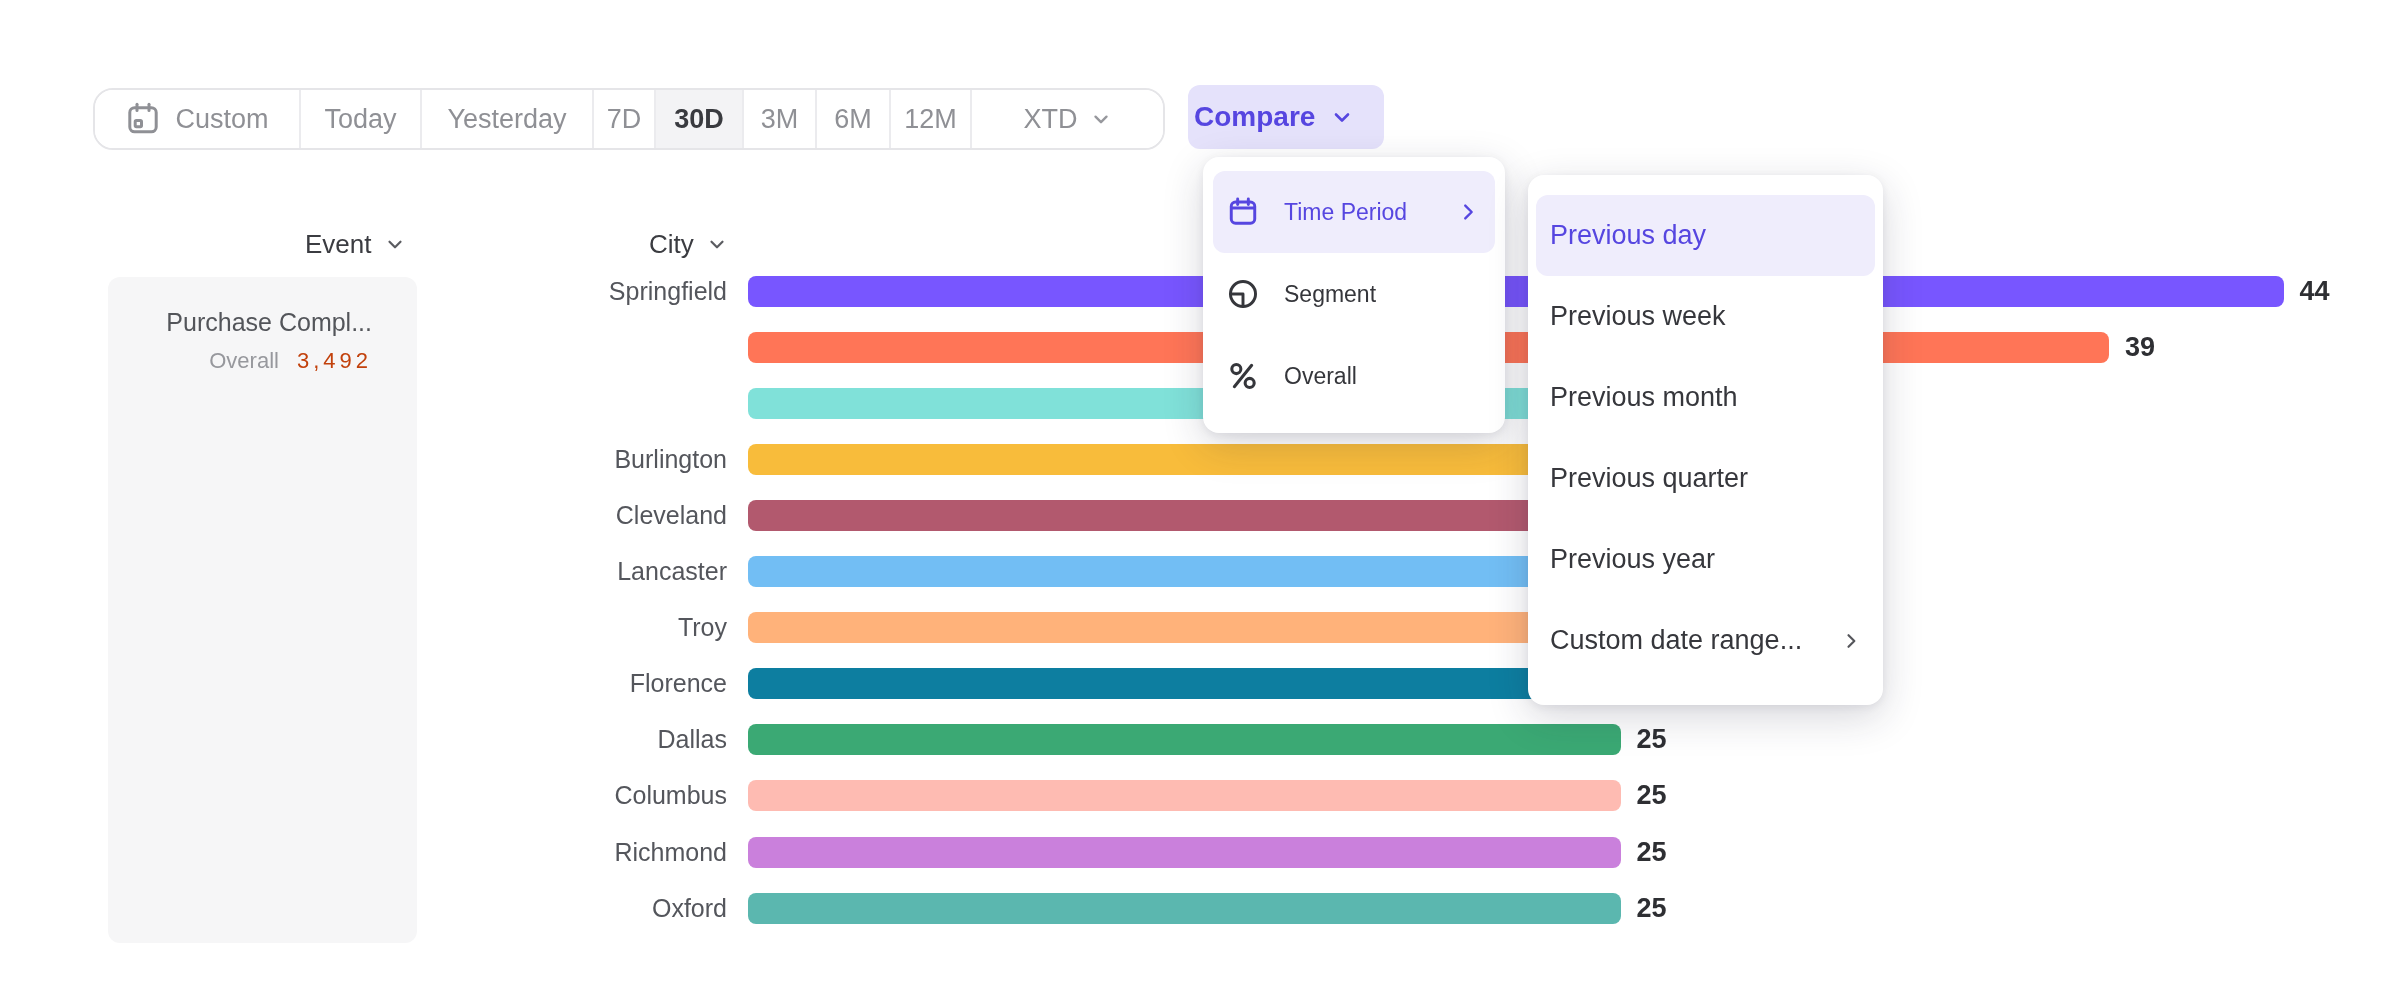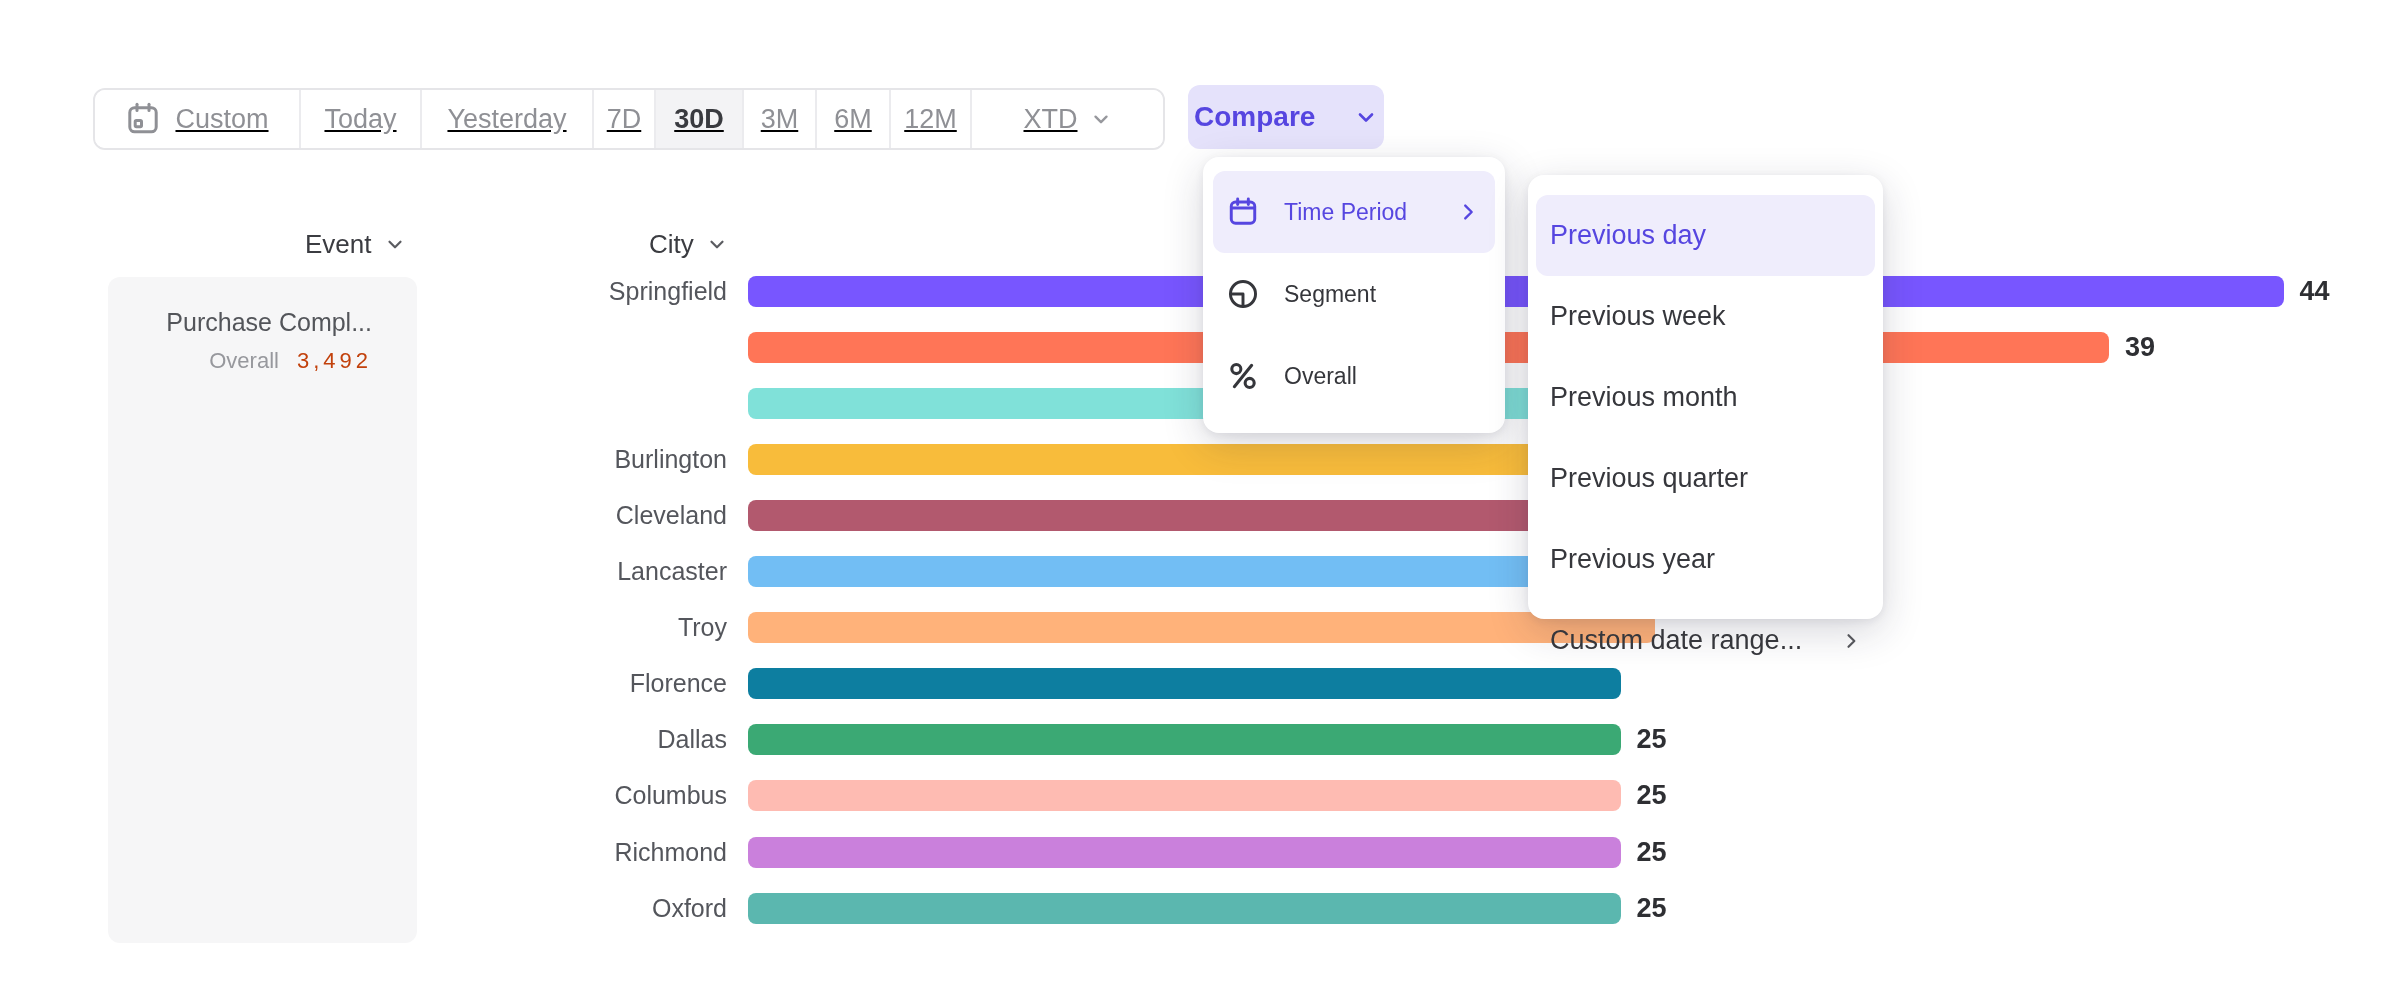--- a/index.html
+++ b/index.html
@@ -6,22 +6,22 @@
   body{
     width:2394px;height:1004px;position:relative;overflow:hidden;
     background:#ffffff;font-family:"Liberation Sans",sans-serif;
     -webkit-font-smoothing:antialiased;
   }
   svg{display:block;}
 
   
   .tb-group{
     position:absolute;left:93px;top:88px;height:62px;display:flex;
-    border:2px solid #e5e5e8;border-radius:12px;background:#fff;
-    box-sizing:border-box;align-items:stretch;overflow:hidden;text-decoration:underline;
+    border:2px solid #e5e5e8;border-radius:20px;background:#fff;
+    box-sizing:border-box;align-items:stretch;overflow:hidden;
   }
   .tb-btn{
     display:flex;align-items:center;justify-content:center;gap:14px;
     font-size:27px;color:#8f9095;border-left:2px solid #ebebee;
     box-sizing:border-box;cursor:pointer;white-space:nowrap;background:#fff;
   }
   .tb-btn:first-child{border-left:none;}
   .tb-btn.w-custom{width:204px;}
   .tb-btn.w-today{width:121px;}
   .tb-btn.w-yest{width:172px;}
@@ -31,21 +31,21 @@
   .tb-btn.w-6m{width:74px;}
   .tb-btn.w-12m{width:81px;}
   .tb-btn.w-xtd{width:193px;}
   .tb-btn.selected{background:#f3f3f5;color:#393a3f;font-weight:700;}
   .tb-btn .cal{color:#8f9095;}
   .tb-btn .chev{color:#97989d;margin-left:-2px;}
 
   .compare-btn{
     position:absolute;left:1188px;top:85px;width:196px;height:64px;
     background:#e5e2fb;border:none;border-radius:12px;cursor:pointer;
-    display:flex;align-items:center;justify-content:space-between;gap:15px;
+    display:flex;align-items:center;justify-content:flex-start;gap:15px;
     font-family:inherit;font-size:28px;font-weight:600;color:#5646e0;
   }
 
   
   .col-header{
     position:absolute;top:228px;height:32px;display:flex;align-items:center;gap:12px;
     font-size:26px;font-weight:500;color:#3b3c41;cursor:pointer;margin-left:43px;
   }
   .col-header .chev{color:#5b5c61;}
   #event-header{left:262px;}
@@ -86,21 +86,21 @@
   }
   #compare-menu{left:1203px;top:157px;width:302px;height:276px;padding:14px 10px;}
   .cm-item{
     height:82px;border-radius:12px;display:flex;align-items:center;gap:25px;
     padding:0 16px 0 14px;font-size:23px;font-weight:500;color:#35363b;cursor:pointer;
   }
   .cm-item.active{background:#efedfc;color:#5646e0;}
   .cm-item .mi-icon{flex:0 0 auto;}
   .cm-item .chev-r{margin-left:auto;}
 
-  #period-submenu{left:1528px;top:175px;width:355px;height:444px;padding:20px 8px;}
+  #period-submenu{left:1528px;top:175px;width:355px;height:530px;padding:20px 8px;}
   .sm-item{
     height:81px;border-radius:12px;display:flex;align-items:center;
     padding:0 14px;font-size:27px;color:#36373c;cursor:pointer;
   }
   .sm-item.active{background:#efedfc;color:#5646e0;font-weight:500;}
   .sm-item .chev-r{margin-left:auto;color:#55565b;}
 </style>
 </head>
 <body>
 

